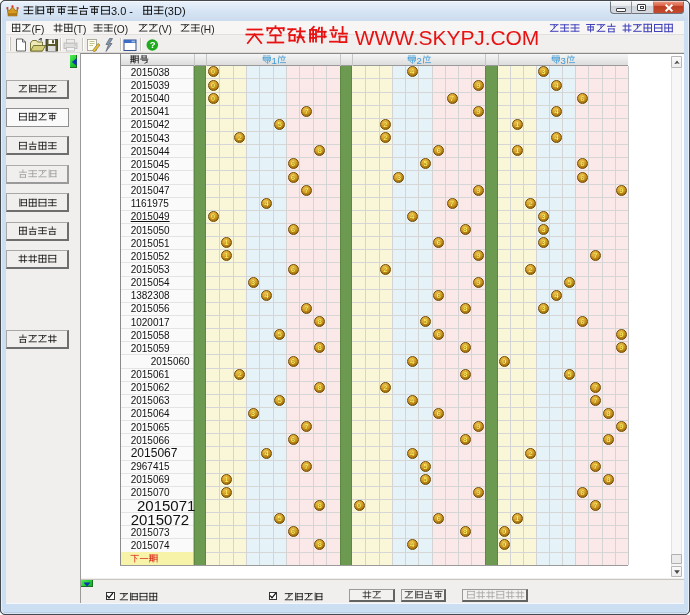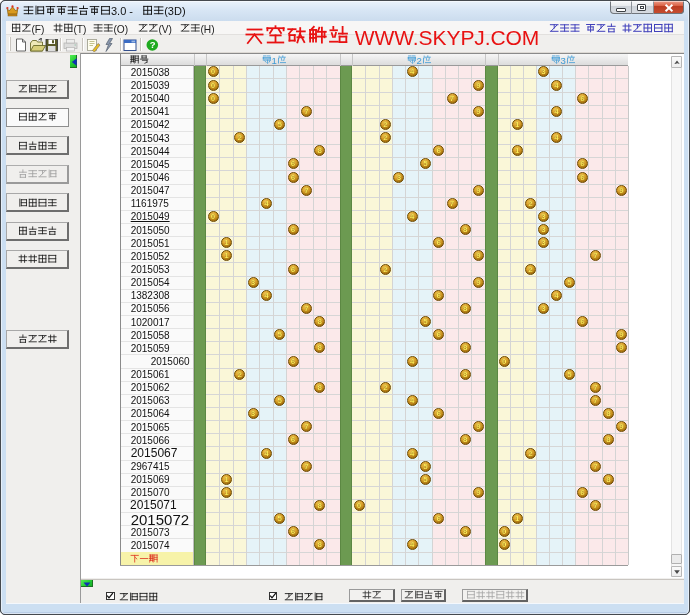--- a/index.html
+++ b/index.html
@@ -752,21 +752,21 @@
 <div class="abs" style="left:130.7px;top:368.0px;width:60px;height:13.1px;font-size:10px;line-height:13.1px;color:#111;">2015061</div>
 <div class="abs" style="left:130.7px;top:381.2px;width:60px;height:13.1px;font-size:10px;line-height:13.1px;color:#111;">2015062</div>
 <div class="abs" style="left:130.7px;top:394.3px;width:60px;height:13.1px;font-size:10px;line-height:13.1px;color:#111;">2015063</div>
 <div class="abs" style="left:130.7px;top:407.4px;width:60px;height:13.1px;font-size:10px;line-height:13.1px;color:#111;">2015064</div>
 <div class="abs" style="left:130.7px;top:420.6px;width:60px;height:13.1px;font-size:10px;line-height:13.1px;color:#111;">2015065</div>
 <div class="abs" style="left:130.7px;top:433.7px;width:60px;height:13.1px;font-size:10px;line-height:13.1px;color:#111;">2015066</div>
 <div class="abs" style="left:130.7px;top:446.9px;width:60px;height:13.1px;font-size:12px;line-height:13.1px;color:#111;">2015067</div>
 <div class="abs" style="left:130.7px;top:460.0px;width:60px;height:13.1px;font-size:10px;line-height:13.1px;color:#111;">2967415</div>
 <div class="abs" style="left:130.7px;top:473.1px;width:60px;height:13.1px;font-size:10px;line-height:13.1px;color:#111;">2015069</div>
 <div class="abs" style="left:130.7px;top:486.3px;width:60px;height:13.1px;font-size:10px;line-height:13.1px;color:#111;">2015070</div>
-<div class="abs" style="left:130px;top:499.4px;width:60px;height:13.1px;font-size:12px;line-height:13.1px;color:#111;">2015071</div>
+<div class="abs" style="left:137px;top:499.4px;width:60px;height:13.1px;font-size:15px;line-height:13.1px;color:#111;">2015071</div>
 <div class="abs" style="left:130.7px;top:512.6px;width:60px;height:13.1px;font-size:15px;line-height:13.1px;color:#111;">2015072</div>
 <div class="abs" style="left:130.7px;top:525.7px;width:60px;height:13.1px;font-size:10px;line-height:13.1px;color:#111;">2015073</div>
 <div class="abs" style="left:130.7px;top:538.8px;width:60px;height:13.1px;font-size:10px;line-height:13.1px;color:#111;">2015074</div>
 <div class="abs" style="left:120.5px;top:552.0px;width:72.5px;height:13.1px;background:#f7f3a9;"></div>
 <svg style="position:absolute;left:129.8px;top:554.2px;" width="30" height="11" viewBox="0 0 30 11">
     <g stroke="#dd3322" stroke-width="0.80" stroke-linecap="square" opacity="1.0">
       <line x1="1.1" y1="1.4" x2="8.3" y2="1.4"></line>
       <line x1="4.7" y1="1.4" x2="4.7" y2="8.0"></line>
       <line x1="5.1" y1="3.3" x2="6.8" y2="4.9"></line>
       <line x1="10.4" y1="4.5" x2="17.8" y2="4.5"></line>

